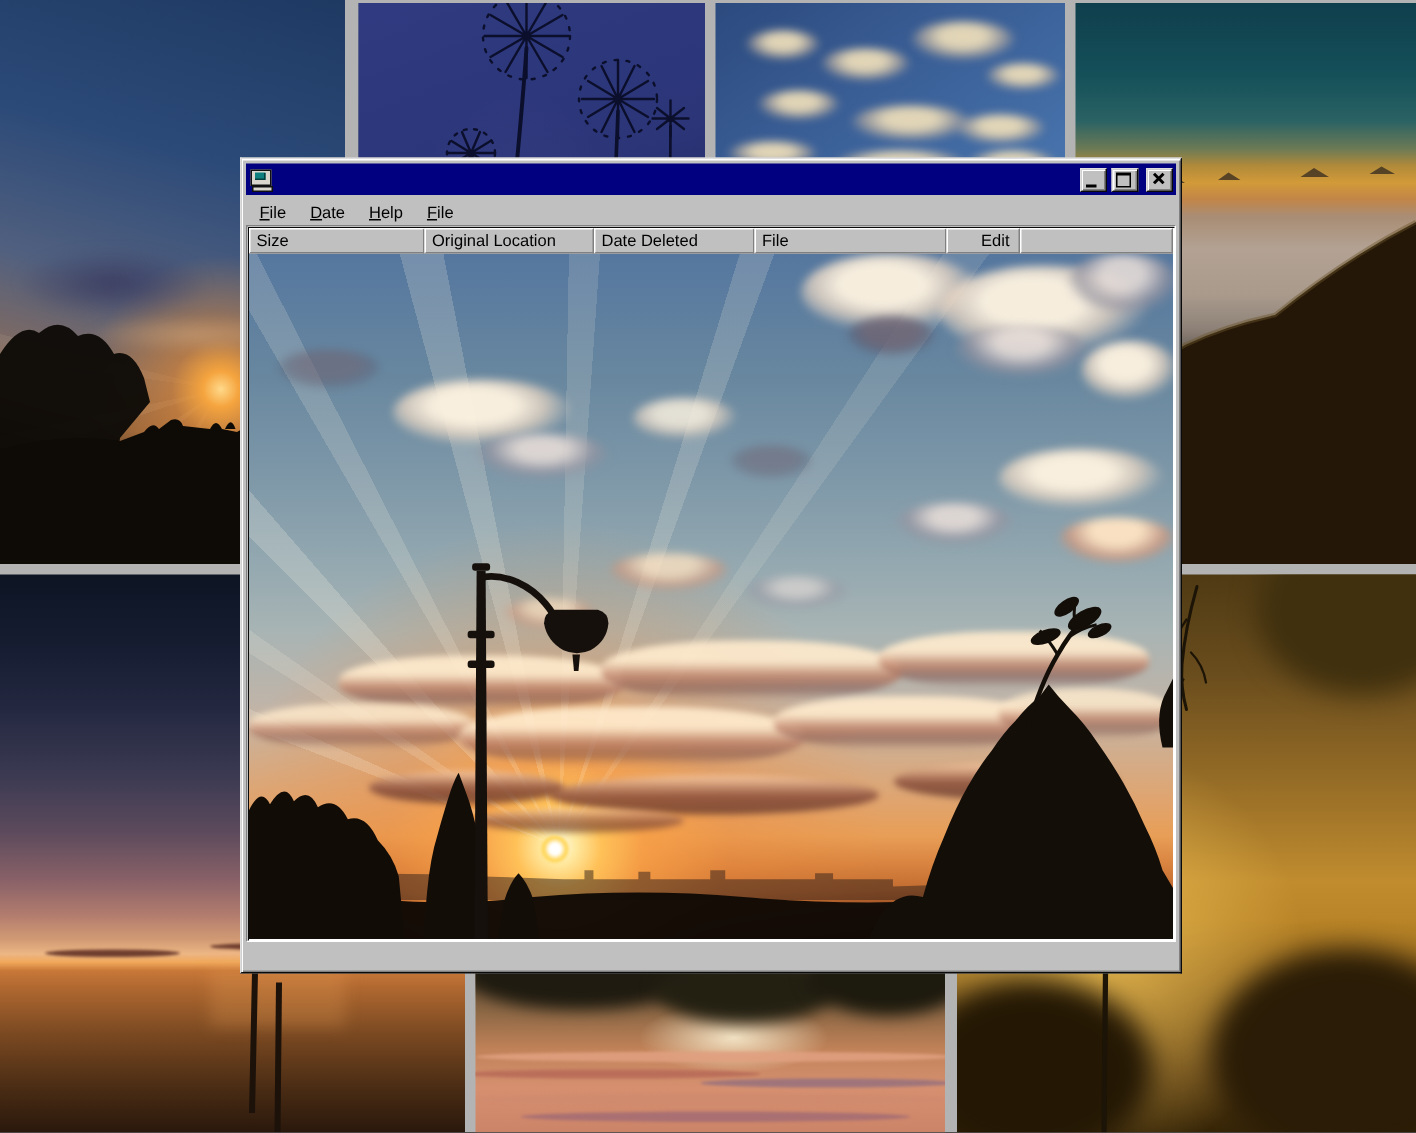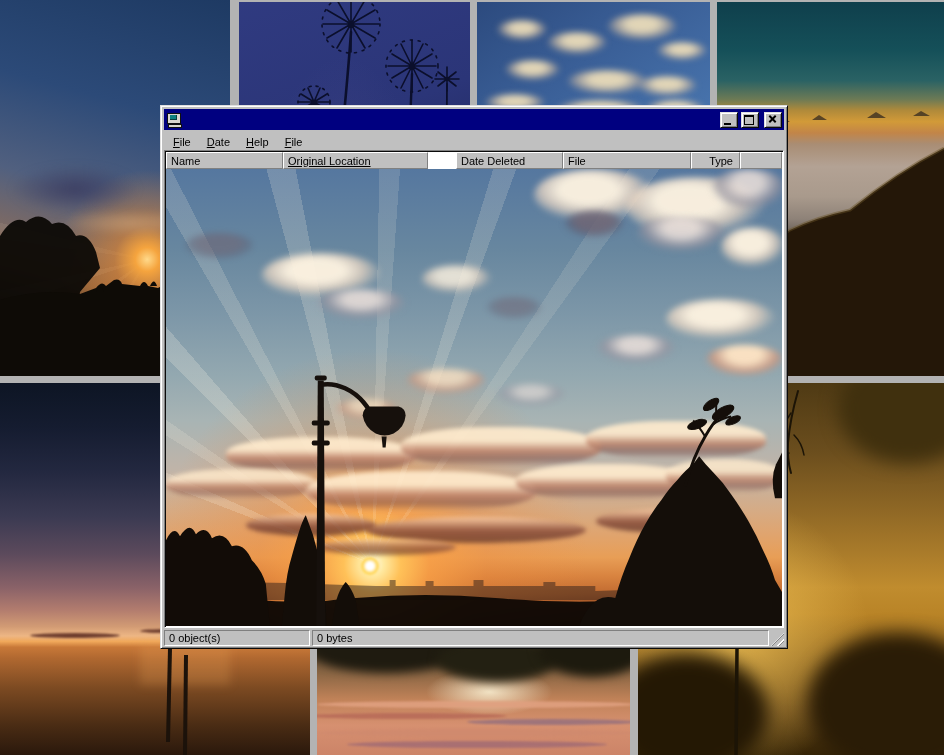--- a/index.html
+++ b/index.html
@@ -62,21 +62,21 @@
   .g-x1,.g-x2{position:absolute;left:3px;top:5px;width:9px;height:2px;background:#000;}
   .g-x1{transform:rotate(45deg);} .g-x2{transform:rotate(-45deg);}
   #menubar{height:20px;display:flex;align-items:flex-end;padding-left:1px;}
   .menu-item{display:inline-block;font-size:11px;color:#000;padding:2px 8px;}
   .menu-item::first-letter{text-decoration:underline;}
   #listview{height:476px;border:1px solid;border-color:#808080 #fff #fff #808080;
             box-shadow:inset 1px 1px 0 #0a0a0a;position:relative;background:#fff;overflow:hidden;}
   #headerrow{position:absolute;left:1px;top:1px;right:1px;height:17px;display:flex;z-index:3;}
   .hcol{box-sizing:border-box;background:#c0c0c0;border:1px solid;border-color:#fff #808080 #808080 #fff;
         font-size:11px;color:#000;padding:2px 4px 0 4px;overflow:hidden;white-space:nowrap;}
-  .hc0{width:117px;} .hc1{width:145px;text-decoration:underline;} .hc2{width:107px;margin-left:28px;} .hc3{width:128px;}
+  .hc0{width:117px;} .hc1{width:113px;} .hc2{width:107px;} .hc3{width:128px;}
   .hc4{width:49px;text-align:right;padding-right:6px;} .hstub{flex:1;}
   
   #photo{position:absolute;left:1px;right:1px;top:18px;bottom:1px;overflow:hidden;
     background:linear-gradient(180deg,#55779f 0%,#68879f 18%,#7d97a8 32%,#93a8b0 45%,#a8b4b4 55%,#c0b4a8 66%,#d4ac88 74%,#e0a46e 80%,#e89e56 85%,#d98440 89%,#c06a30 93%,#8a4520 97%,#5a2c14 100%);}
   #photo .glow{position:absolute;inset:0;background:radial-gradient(circle at 33.5% 86.5%, #fffbe8 0%, #ffe9a0 2%, #ffc158 5%, rgba(250,160,70,.8) 10%, rgba(240,140,60,.35) 20%, rgba(230,130,60,0) 38%);}
   #photo .rays{position:absolute;inset:0;opacity:.55;background:conic-gradient(from -75deg at 33.5% 86.5%,
       rgba(255,246,228,0) 0deg 6deg, rgba(255,246,228,.35) 6deg 9deg, rgba(255,246,228,0) 9deg 17deg,
       rgba(255,246,228,.28) 17deg 20deg, rgba(255,246,228,0) 20deg 30deg, rgba(255,248,232,.38) 30deg 34deg,
       rgba(255,246,228,0) 34deg 45deg, rgba(255,246,228,.30) 45deg 48deg, rgba(255,246,228,0) 48deg 60deg,
       rgba(255,246,228,.34) 60deg 64deg, rgba(255,246,228,0) 64deg 76deg, rgba(255,246,228,.26) 76deg 79deg,
@@ -213,25 +213,25 @@
 
     <div id="menubar">
       <span class="menu-item">File</span>
       <span class="menu-item">Date</span>
       <span class="menu-item">Help</span>
       <span class="menu-item">File</span>
     </div>
 
     <div id="listview">
       <div id="headerrow">
-        <div class="hcol hc0">Name</div>
+        <div class="hcol hc0">Size</div>
         <div class="hcol hc1">Original Location</div>
         <div class="hcol hc2">Date Deleted</div>
         <div class="hcol hc3">File</div>
-        <div class="hcol hc4">Type</div>
+        <div class="hcol hc4">Edit</div>
         <div class="hcol hstub"></div>
       </div>
 
       <div id="photo">
         <div class="glow"></div>
         <div class="rays"></div>
 
         <div class="cl cream" style="left:368px;top:0;width:120px;height:52px;"></div>
         <div class="cl cream" style="left:460px;top:8px;width:140px;height:60px;"></div>
         <div class="cl gray" style="left:545px;top:0;width:75px;height:40px;"></div>
@@ -285,20 +285,15 @@
             <ellipse cx="558" cy="244" rx="12" ry="5" transform="rotate(-30 558 244)"></ellipse>
             <ellipse cx="532" cy="256" rx="10" ry="4" transform="rotate(-20 532 256)"></ellipse>
             <ellipse cx="546" cy="236" rx="9" ry="4" transform="rotate(-35 546 236)"></ellipse>
             <ellipse cx="568" cy="252" rx="8" ry="3.5" transform="rotate(-25 568 252)"></ellipse>
           </g>
           <path d="M610 330 Q605 310 611 296 Q615 288 617 284 L617 330 Z" fill="#140e09"></path>
         </svg>
       </div>
     </div>
 
-    <div id="statusbar">
-      <div class="spanel sp1">0 object(s)</div>
-      <div class="spanel sp2">0 bytes</div>
-      <div id="grip"></div>
-    </div>
   </div>
 
 </div>
 
 </body></html>

